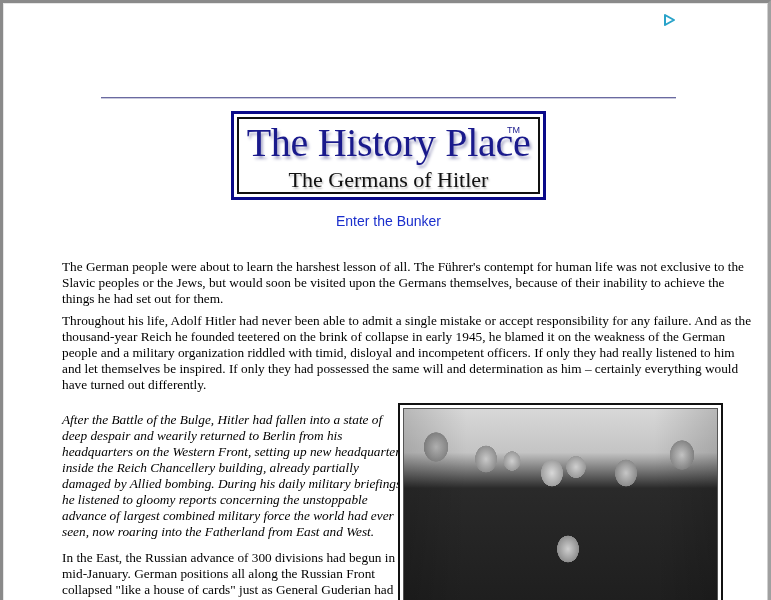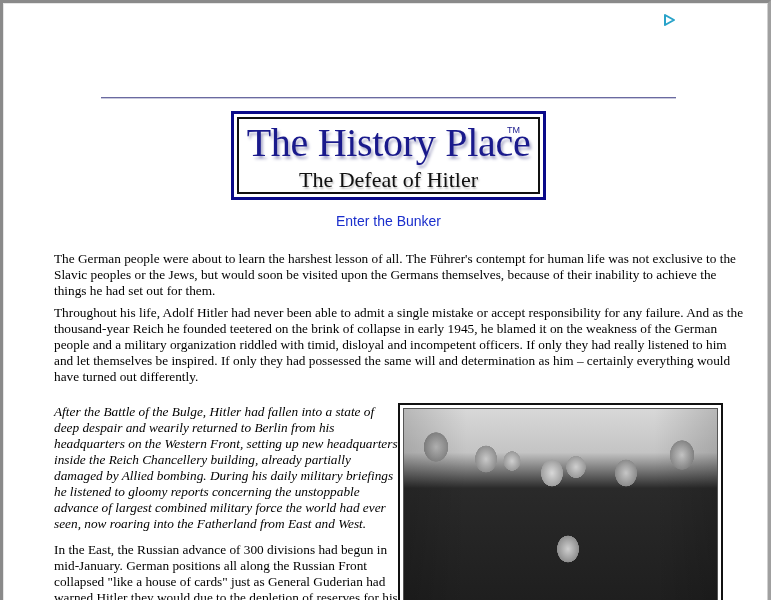--- a/index.html
+++ b/index.html
@@ -70,21 +70,21 @@
       position: absolute; left: 0; width: 771px; top: 209px;
       text-align: center;
       font-family: "Liberation Sans", "DejaVu Sans", sans-serif;
       font-size: 14px; line-height: 18px;
       color: #1a2ecc;
       text-decoration: none;
     }
     .para {
       position: absolute; left: 43px;
       font-size: 13.3px; line-height: 16px;
-      margin: 8px;
+      margin: 16px;
     }
     .p1 { top: 240px; width: 690px; }
     .p2 { top: 294px; width: 690px; }
     .p3 { top: 393px; width: 345px; font-style: italic; }
     .p4 { top: 531px; width: 345px; }
     .photo {
       position: absolute; left: 395px; top: 400px; width: 325px; height: 210px;
       box-sizing: border-box;
       border: 2px solid #111;
       background: #fff;
@@ -122,21 +122,21 @@
       <path d="M3 2 L12 7 L3 12 Z" fill="none" stroke="#29a3c9" stroke-width="2" stroke-linejoin="round"></path>
     </svg>
   </a>
 
   <div class="rule"></div>
 
   <a class="logo">
     <div class="logo-inner">
       <div class="logo-title">The History Place</div>
       <div class="logo-tm">TM</div>
-      <div class="logo-sub">The Defeat of Hitler</div>
+      <div class="logo-sub">The Germans of Hitler</div>
     </div>
   </a>
 
   <a class="bunker-link">Enter the Bunker</a>
 
   <p class="para p1">The German people were about to learn the harshest lesson of all. The Führer's contempt for human life was not exclusive to the Slavic peoples or the Jews, but would soon be visited upon the Germans themselves, because of their inability to achieve the things he had set out for them.</p>
   <p class="para p2">Throughout his life, Adolf Hitler had never been able to admit a single mistake or accept responsibility for any failure. And as the thousand-year Reich he founded teetered on the brink of collapse in early 1945, he blamed it on the weakness of the German people and a military organization riddled with timid, disloyal and incompetent officers. If only they had really listened to him and let themselves be inspired. If only they had possessed the same will and determination as him – certainly everything would have turned out differently.</p>
   <p class="para p3">After the Battle of the Bulge, Hitler had fallen into a state of deep despair and wearily returned to Berlin from his headquarters on the Western Front, setting up new headquarters inside the Reich Chancellery building, already partially damaged by Allied bombing. During his daily military briefings he listened to gloomy reports concerning the unstoppable advance of largest combined military force the world had ever seen, now roaring into the Fatherland from East and West.</p>
   <p class="para p4">In the East, the Russian advance of 300 divisions had begun in mid-January. German positions all along the Russian Front collapsed "like a house of cards" just as General Guderian had warned Hitler they would due to the depletion of reserves for his now failed Ardennes offensive. Russian troops led by Marshal</p>
 

